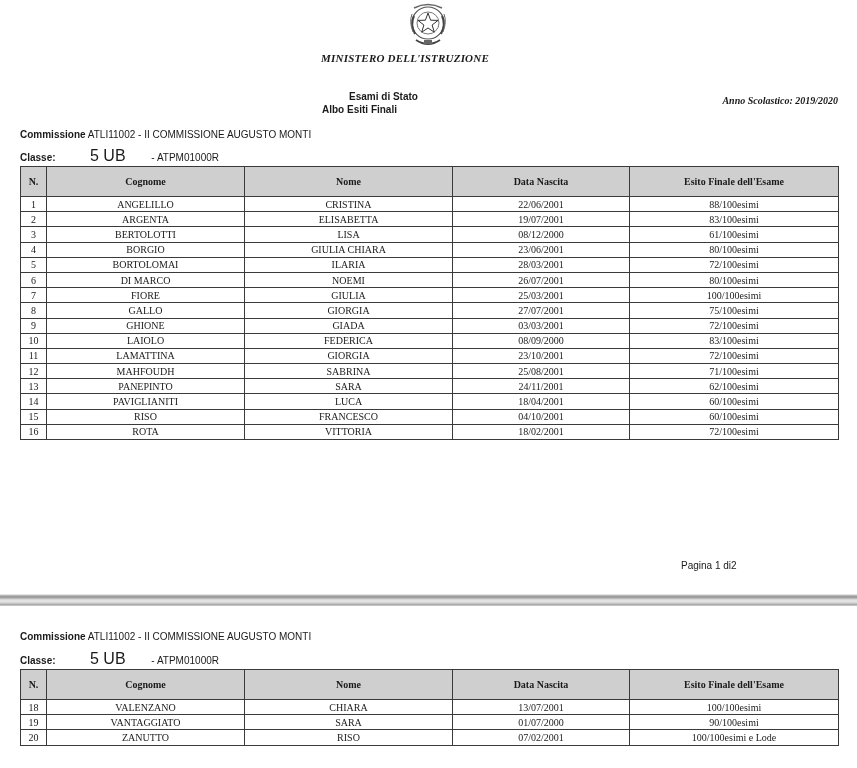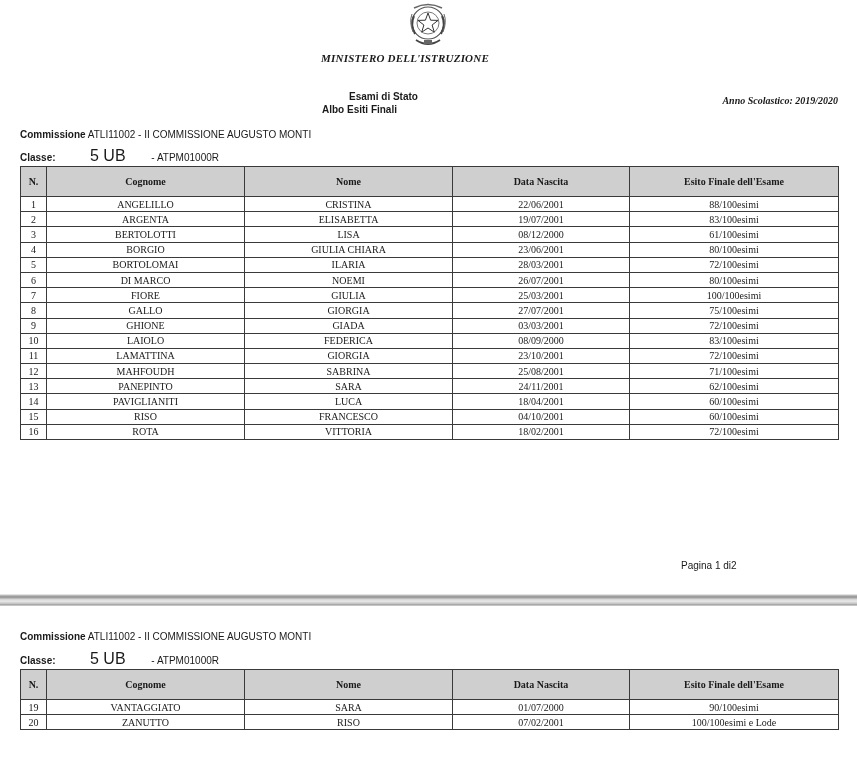--- a/index.html
+++ b/index.html
@@ -212,20 +212,27 @@
       <tr>
         <th>N.</th>
         <th>Cognome</th>
         <th>Nome</th>
         <th>Data Nascita</th>
         <th>Esito Finale dell'Esame</th>
       </tr>
     </thead>
     <tbody id="tbody-p2">
         <tr>
+          <td>18</td>
+          <td>VALENZANO</td>
+          <td>CHIARA</td>
+          <td>13/07/2001</td>
+          <td>100/100esimi</td>
+        </tr>
+        <tr>
           <td>19</td>
           <td>VANTAGGIATO</td>
           <td>SARA</td>
           <td>01/07/2000</td>
           <td>90/100esimi</td>
         </tr>
         <tr>
           <td>20</td>
           <td>ZANUTTO</td>
           <td>RISO</td>

